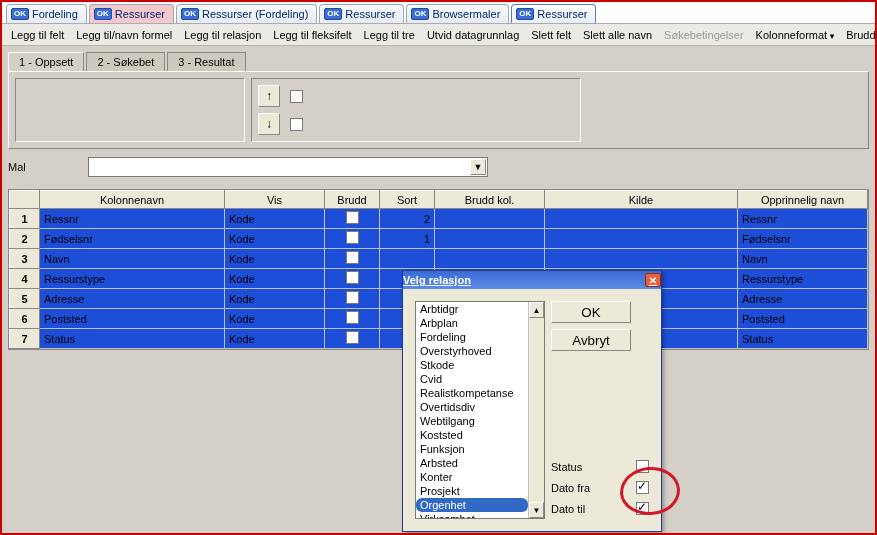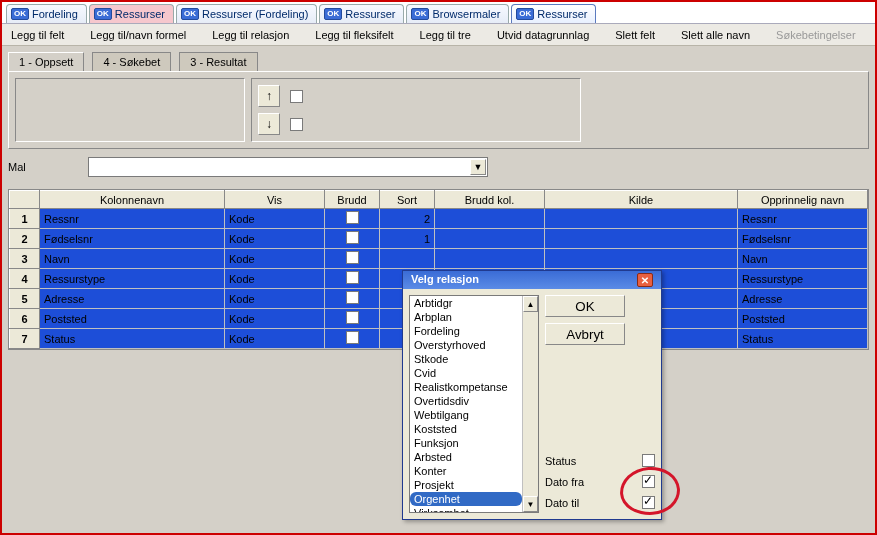--- a/index.html
+++ b/index.html
@@ -39,30 +39,30 @@
   .doc-tab.active { background: linear-gradient(#fff,#e8f0ff); border-color:#5a7abf; }
   .doc-tab.pink { background: #f6c7cd; }
   .ok-badge {
     background:#3a6cd6;color:#fff;font-size:8px;font-weight:bold;
     padding:0 2px;border-radius:2px;border:1px solid #234a9c;
     line-height:10px;
   }
   .doc-tab span.label { color:#002a6a; }
   
   .menubar {
-    display:flex;gap:16px;padding:2px 4px;background:#eceae4;
+    display:flex;gap:2px;padding:2px 4px;background:#eceae4;
     border-bottom:1px solid #b8b4a8;height:22px;align-items:center;
     white-space:nowrap;overflow:hidden;
   }
   .menubar .menu-item { padding:2px 5px;color:#000;cursor:pointer; }
   .menubar .menu-item.disabled { color:#999; }
   .menubar .menu-item.caret::after { content:" ▾"; font-size:9px; }
   
   .subtabs {
-    display:flex;gap:8px;padding:6px 6px 0 6px;background:#d4d0c8;
+    display:flex;gap:2px;padding:6px 6px 0 6px;background:#d4d0c8;
   }
   .subtab {
     padding:3px 10px;border:1px solid #888;border-bottom:none;
     background:#d4d0c8;cursor:pointer;
   }
   .subtab.active { background:#d4d0c8;border-color:#fff #888 #d4d0c8 #fff; position:relative; z-index:2;}
   .subtab:not(.active){ background:#cec9bd; }
   .panel {
     margin:0 6px 6px 6px;border:1px solid #888;background:#d4d0c8;
     padding:6px;border-top-color:#fff;border-left-color:#fff;
@@ -117,29 +117,29 @@
   .cell-check { text-align:center; }
   .sort-cell { text-align:right;padding-right:6px; }
   
   .dialog {
     position:absolute;left:400px;top:268px;width:260px;
     border:1px solid #203a8f;background:#ece9d8;
     box-shadow:2px 2px 4px rgba(0,0,0,.3);
   }
   .dialog .titlebar {
     background:linear-gradient(#3a6cd6,#5b8be6);color:#fff;
-    display:flex;justify-content:space-between;
-    padding:2px 8px;font-weight:bold;height:18px;
+    display:flex;align-items:center;justify-content:space-between;
+    padding:2px 0;font-weight:bold;height:18px;text-decoration:underline;
   }
   .dialog .closebtn {
     width:16px;height:14px;background:#e86040;border:1px solid #8a2a16;
     color:#fff;display:flex;align-items:center;justify-content:center;
     font-size:10px;cursor:pointer;border-radius:2px;
   }
-  .dialog-body { padding:6px;display:flex;gap:6px; }
+  .dialog-body { padding:12px;display:flex;gap:6px; }
   .listbox {
     width:130px;height:218px;border:1px solid #7a7a7a;background:#fff;
     overflow:hidden;position:relative;
   }
   .listbox .items { position:absolute;top:0;left:0;right:16px;bottom:0;overflow:hidden; }
   .listbox .item { padding:1px 4px;cursor:pointer;white-space:nowrap; }
   .listbox .item.selected { background:#316ac5;color:#fff;border-radius:6px; }
   .listbox .scrollbar {
     position:absolute;right:0;top:0;width:16px;height:100%;
     background:#ece9d8;border-left:1px solid #c0c0c0;
@@ -205,21 +205,21 @@
     <span class="menu-item">Utvid datagrunnlag</span>
     <span class="menu-item">Slett felt</span>
     <span class="menu-item">Slett alle navn</span>
     <span class="menu-item disabled">Søkebetingelser</span>
     <span class="menu-item caret">Kolonneformat</span>
     <span class="menu-item">Bruddlogikk</span>
   </div>
 
 <div class="subtabs" id="subtabs">
     <div class="subtab active">1 - Oppsett</div>
-    <div class="subtab">4 - Søkebet</div>
+    <div class="subtab">2 - Søkebet</div>
     <div class="subtab">3 - Resultat</div>
   </div>
 
 <div class="panel">
   <div class="top-row">
     <div class="inset-box leftbox"></div>
     <div class="inset-box aggbox">
       <div class="agg-row">
         <div class="arrow-btn">↑</div>
         <span class="flat-check"></span>

